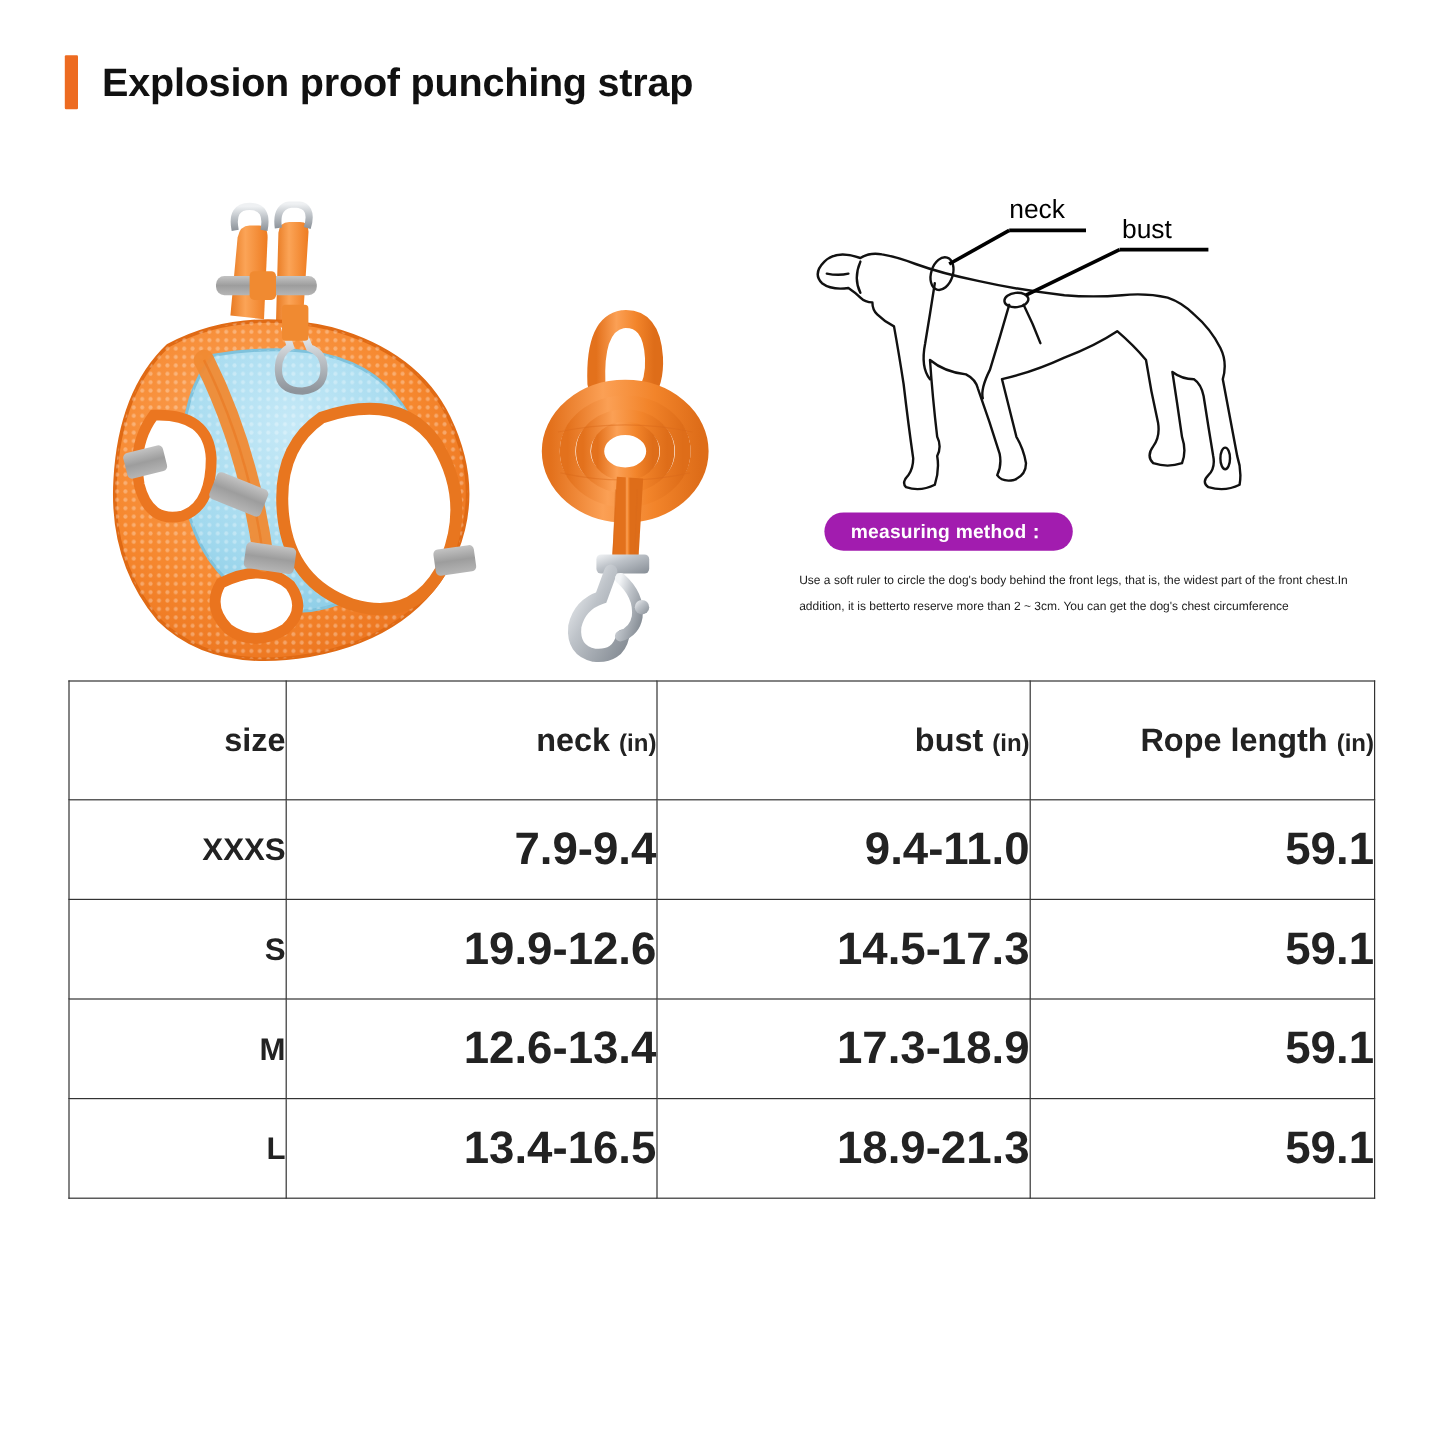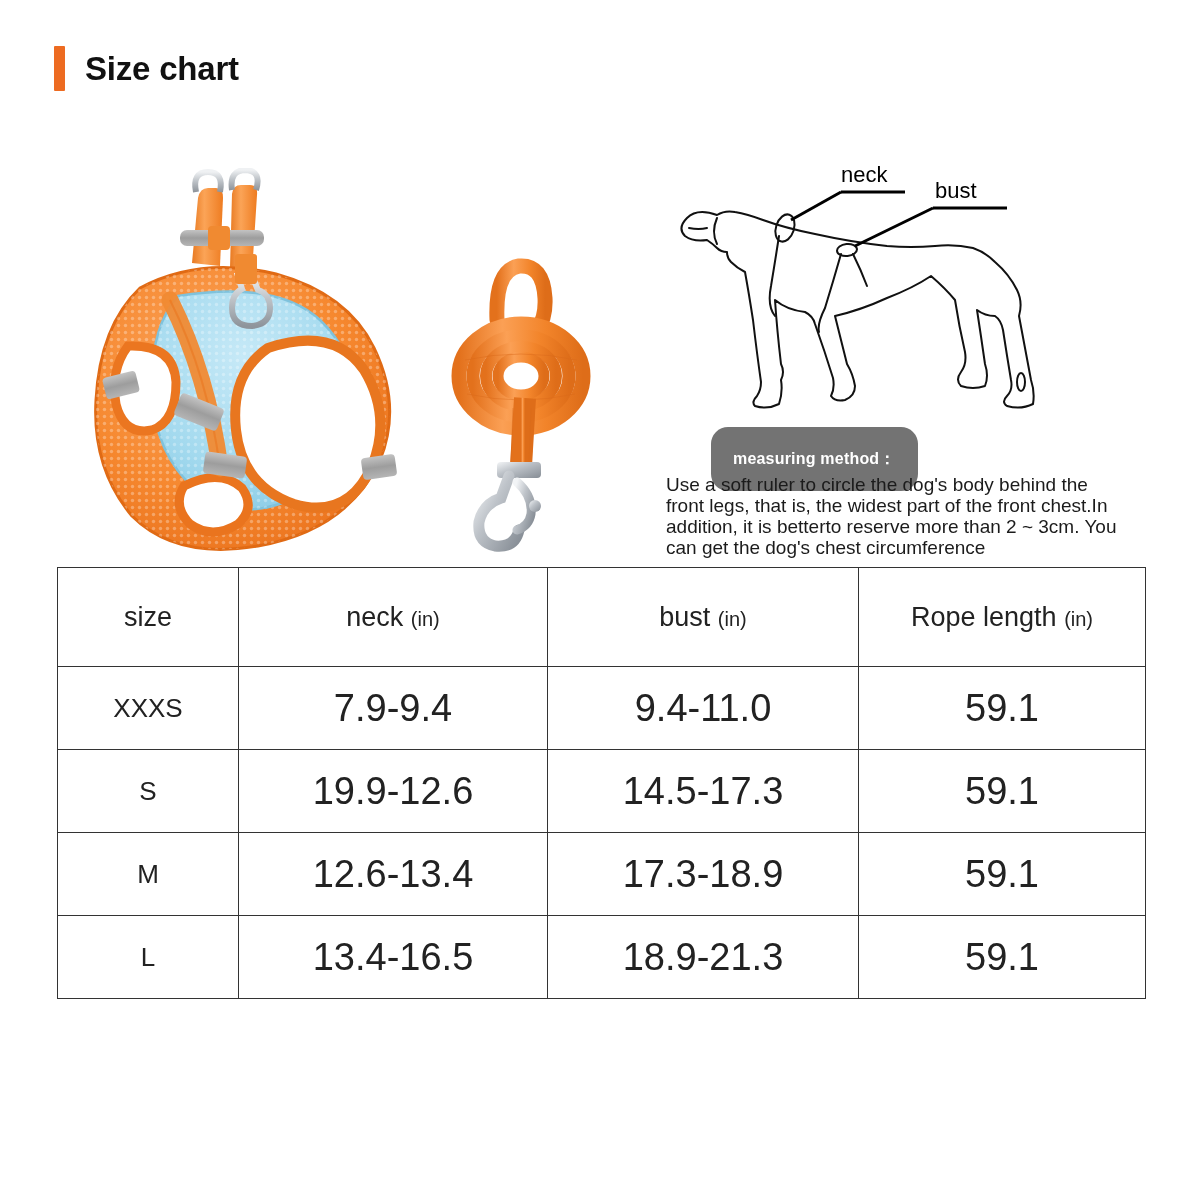--- a/index.html
+++ b/index.html
@@ -64,59 +64,59 @@
     position: absolute;
     left: 655px;
     top: 140px;
     width: 440px;
     height: 270px;
   }
 
   
   #measure-badge {
     position: absolute;
-    left: 711px;
+    left: 687px;
     top: 427px;
     height: 32px;
-    padding: 16px 22px;
+    padding: 0 22px;
     border-radius: 17px;
-    background: #737373;
+    background: #a21caf;
     color: #ffffff;
     font-size: 16px;
     font-weight: bold;
     display: flex;
     align-items: center;
     letter-spacing: 0.2px;
   }
   #measure-text {
     position: absolute;
     left: 666px;
     top: 474px;
     width: 462px;
-    font-size: 19px;
+    font-size: 10px;
     line-height: 21px;
     color: #1b1b1b;
   }
 
   
   #size-table {
     position: absolute;
     left: 57px;
     top: 567px;
     width: 1084px;
     border-collapse: collapse;
     table-layout: fixed;
   }
   #size-table td {
     border: 1.6px solid #333333;
-    text-align: center;
+    text-align: right;
     vertical-align: middle;
     color: #222222;
     font-size: 27px;
-    font-weight: 400;
+    font-weight: 700;
     padding: 0;
   }
   #size-table tr.header-row td {
     height: 98px;
     font-size: 27px;
   }
   #size-table tr.data-row td {
     height: 82px;
     margin-top: 12px;
   }
@@ -130,21 +130,21 @@
   }
   .cell-size-label { font-size: 26px; }
   .cell-value { font-size: 38px; }
 </style>
 </head>
 <body>
 
 <div id="title-block">
   <div id="title-bar"></div>
   <div id="title-text">
-    <div class="title-line">Size chart</div>
+    <div class="title-line">Explosion proof punching strap</div>
   </div>
 </div>
 
 <svg id="harness-photo" viewBox="0 0 330 385" xmlns="http://www.w3.org/2000/svg">
   <defs>
     <radialGradient id="omesh" cx="40%" cy="35%" r="75%">
       <stop offset="0%" stop-color="#FCA760"></stop>
       <stop offset="60%" stop-color="#F6882F"></stop>
       <stop offset="100%" stop-color="#E9701B"></stop>
     </radialGradient>

